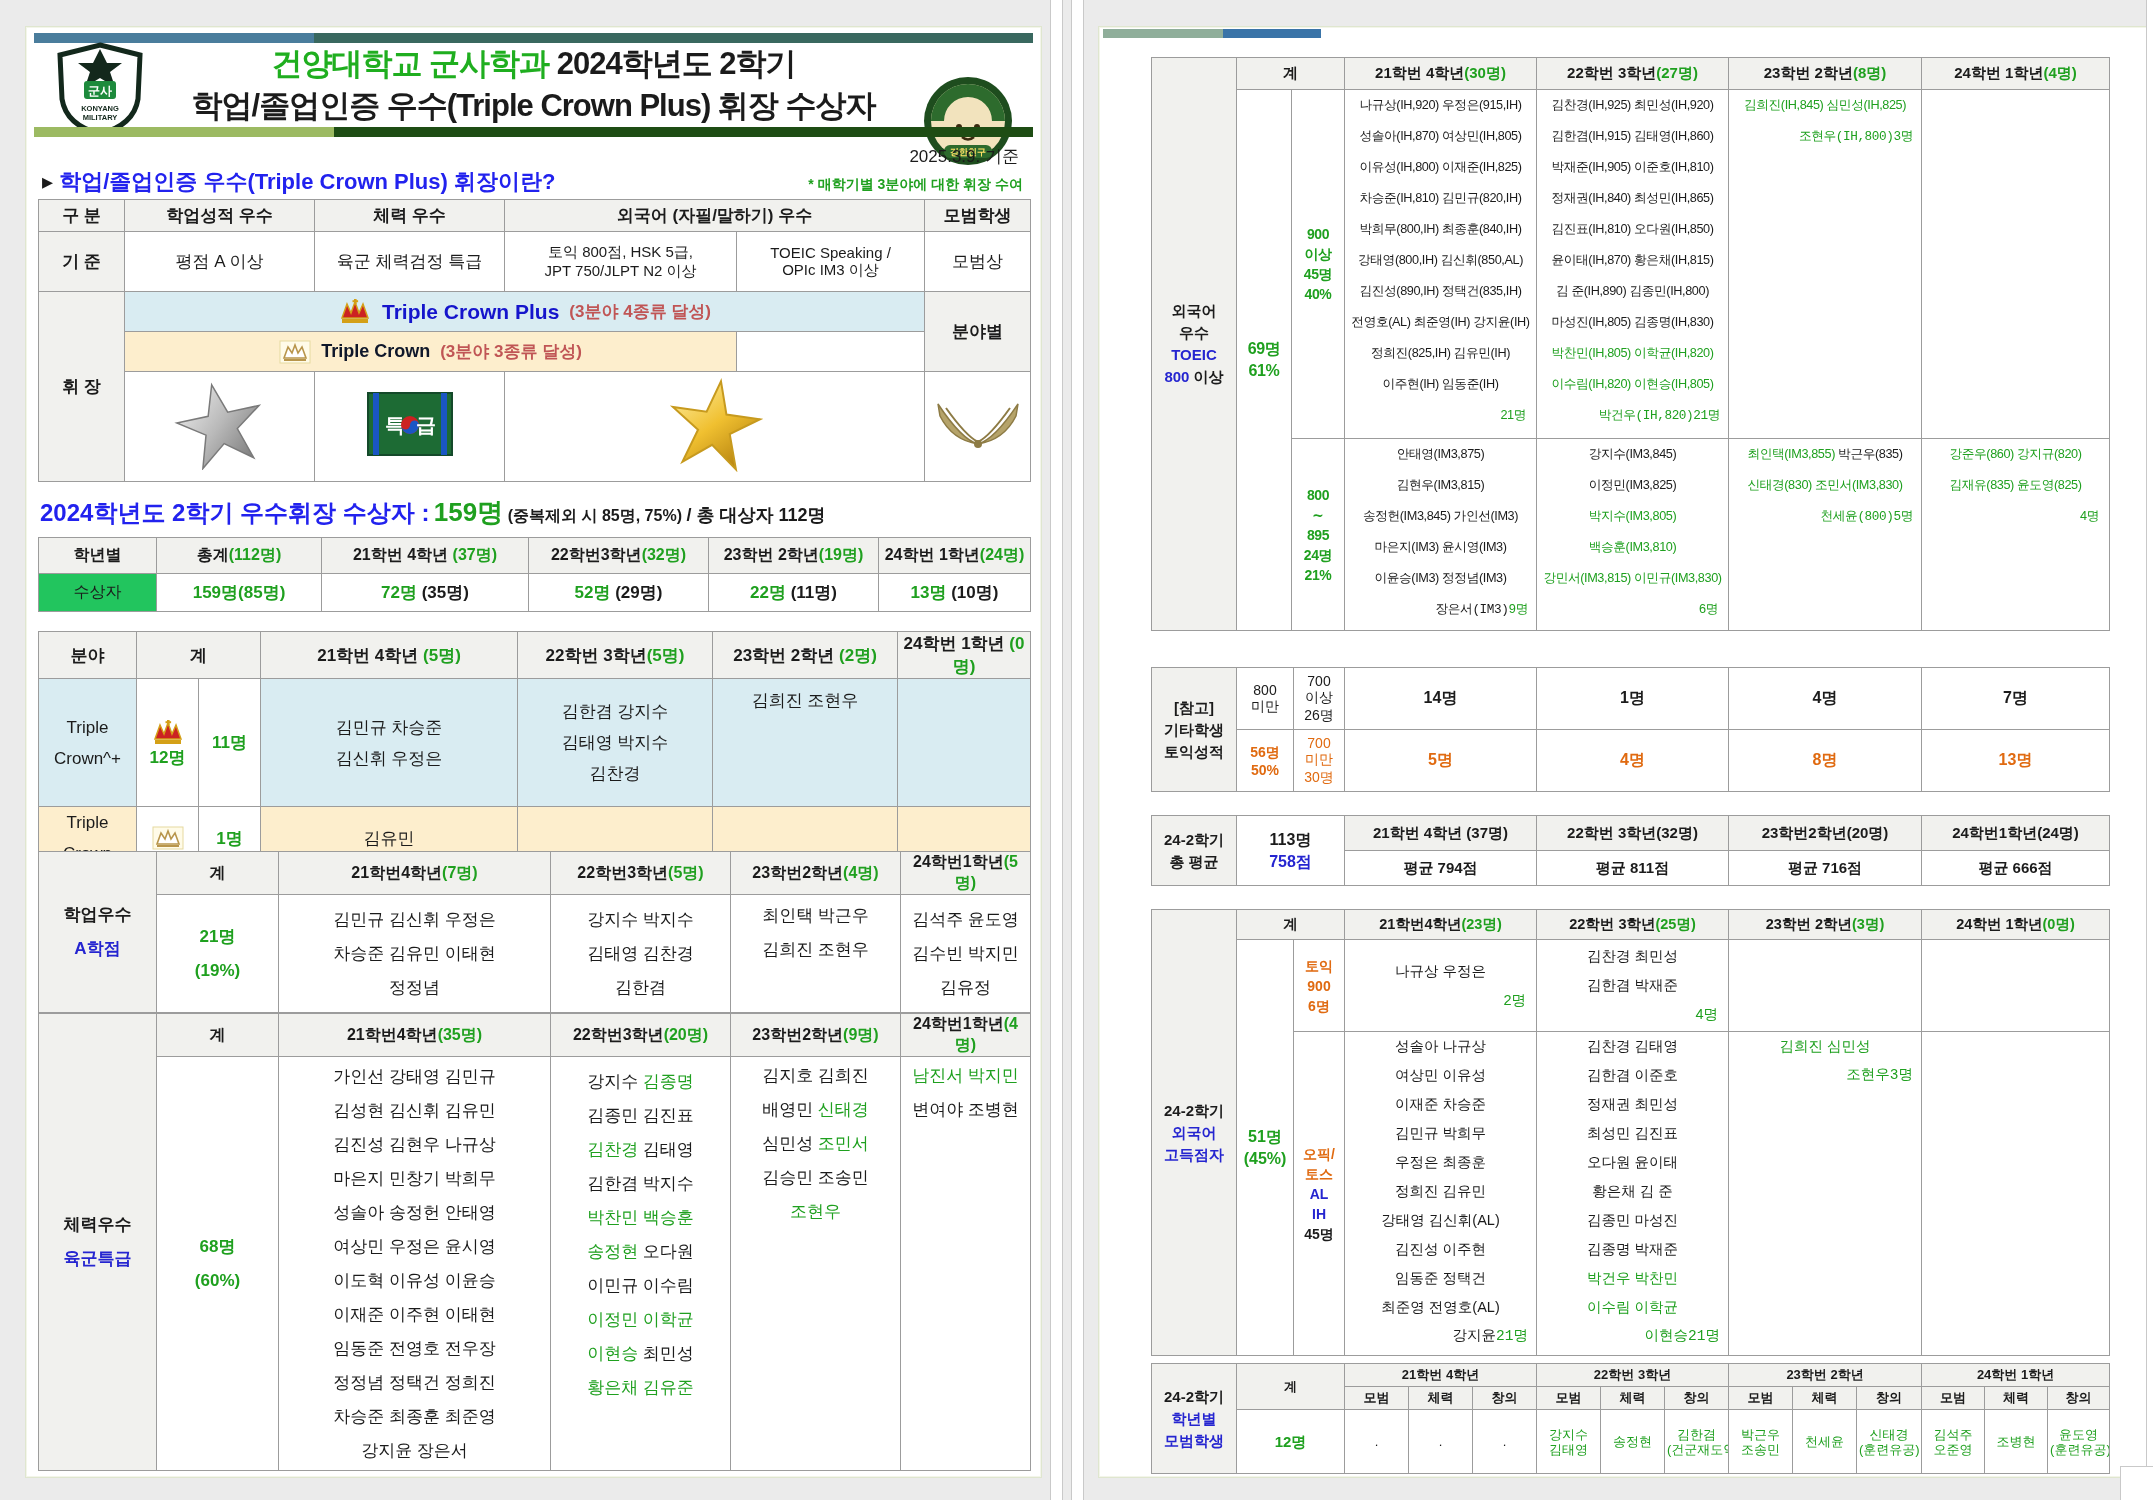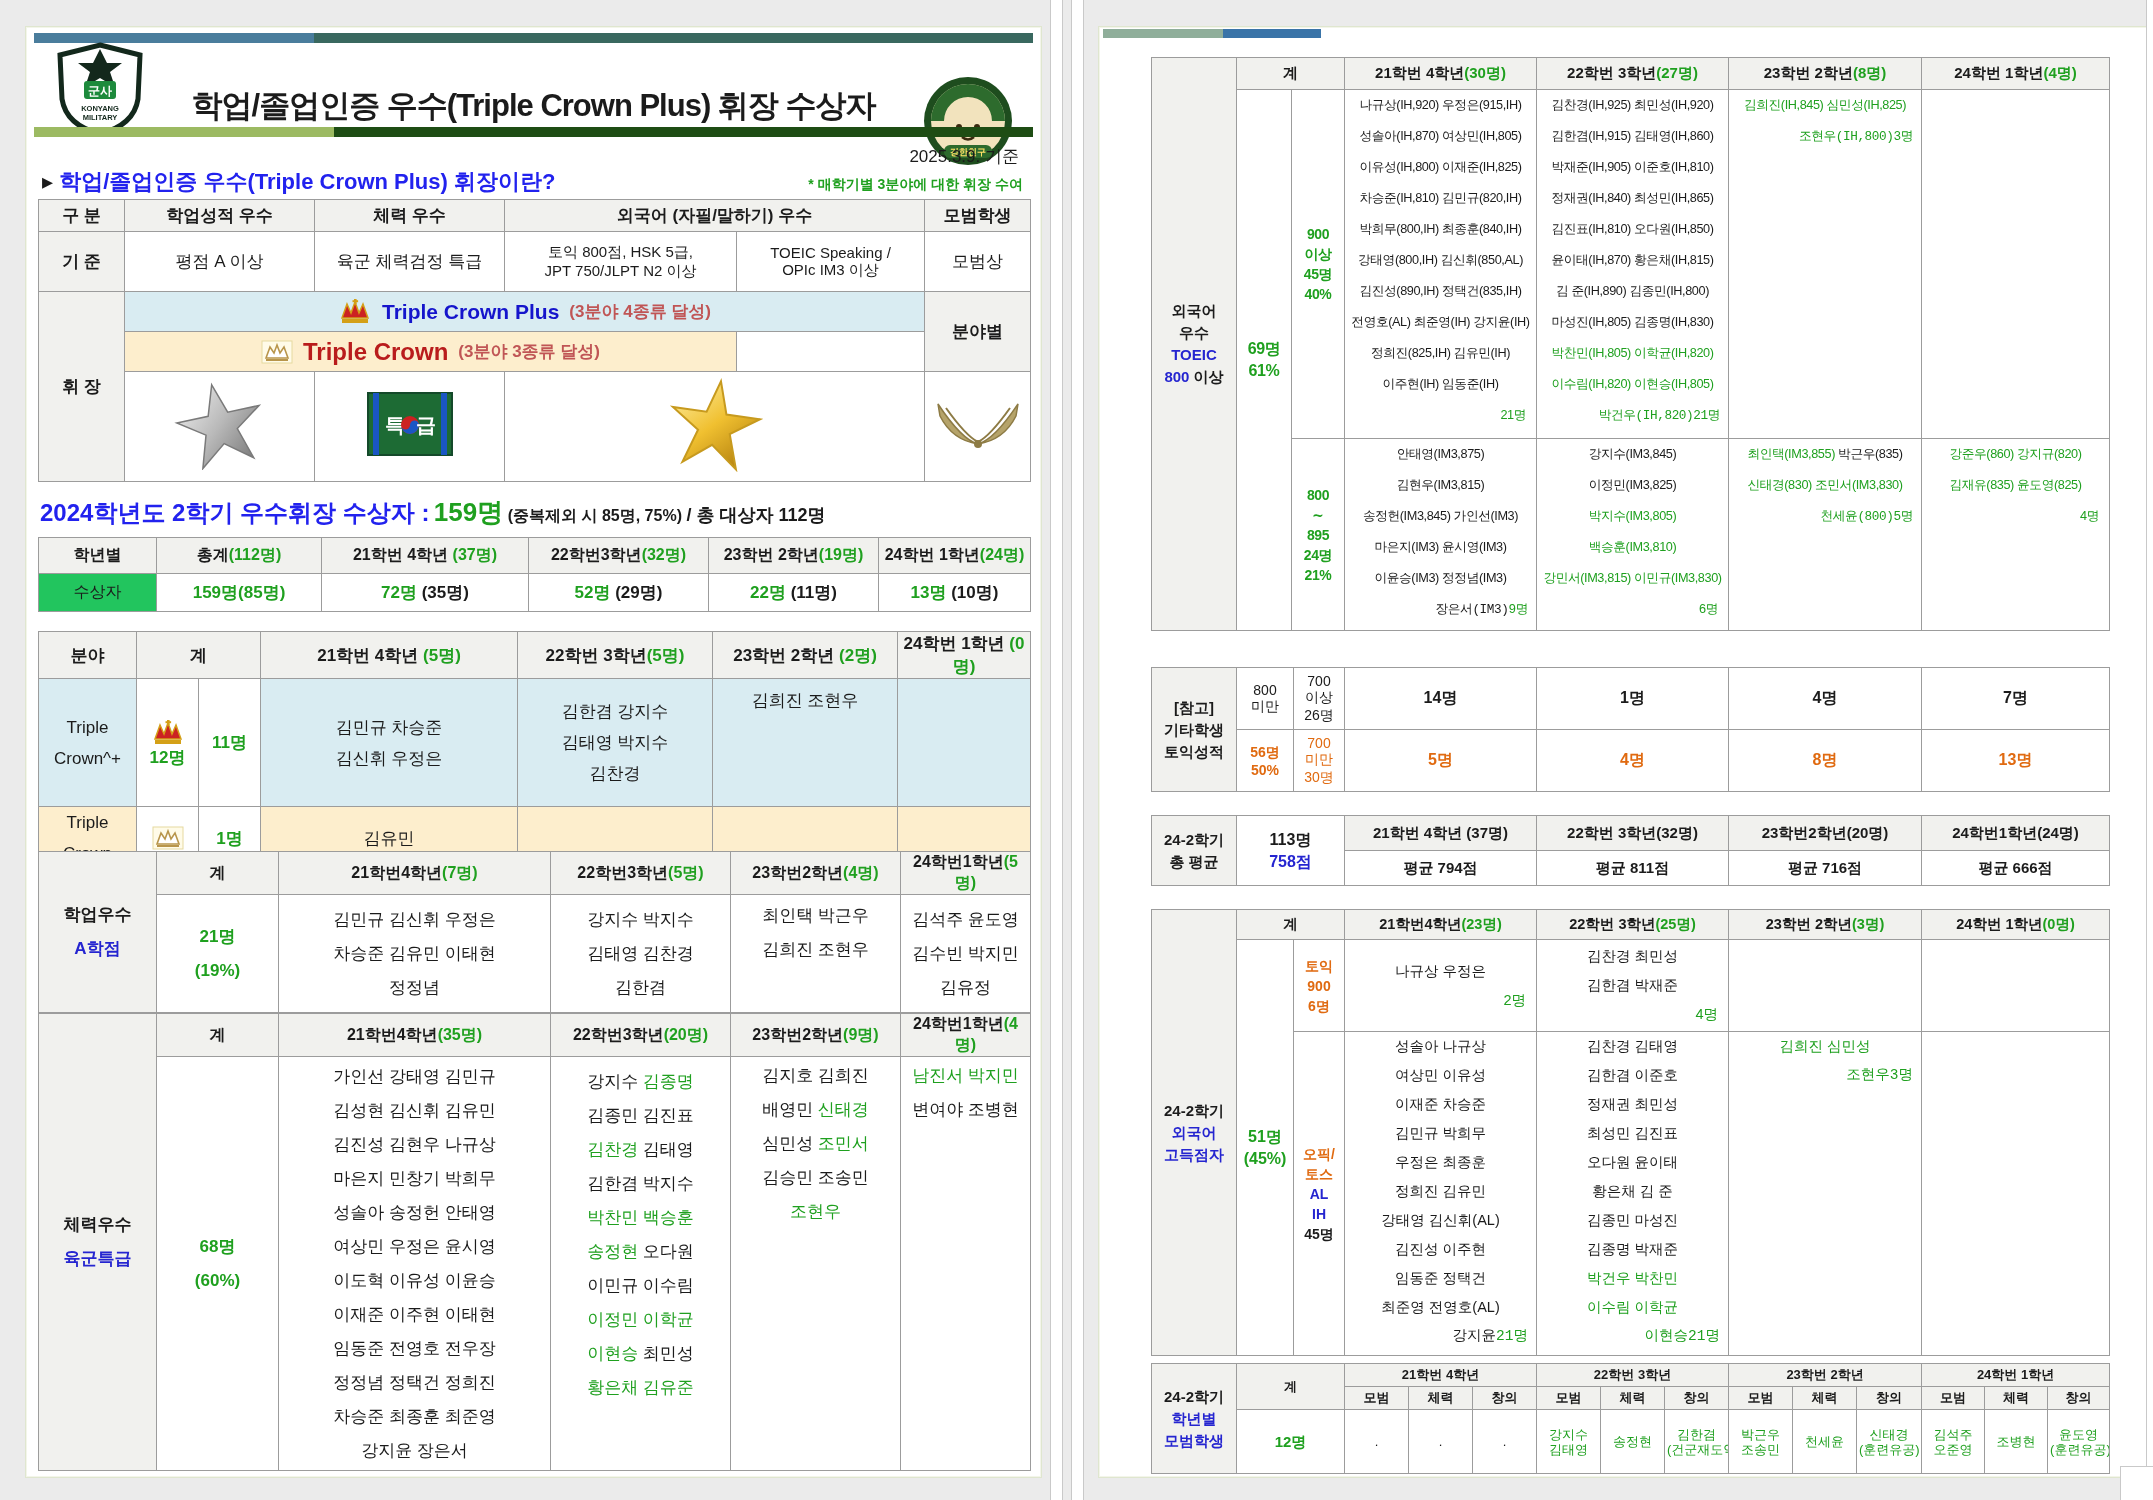--- a/index.html
+++ b/index.html
@@ -18,21 +18,21 @@
   .g{color:#1fa01f;} .b{color:#2525d0;} .o{color:#e06a10;}
   .ln{white-space:nowrap;}
   .split{display:flex;justify-content:flex-end;padding:0 6px;font-family:Liberation Mono, monospace;}
   .rt{text-align:right;padding-right:8px;}
   .cellv{display:flex;flex-direction:column;justify-content:center;height:100%;}
   .bigtitle{position:absolute;width:100%;text-align:center;font-weight:bold;font-size:31px;letter-spacing:-1px;white-space:nowrap;}
   .sect{position:absolute;font-weight:bold;color:#2222ee;font-size:22px;white-space:nowrap;}
   .note{position:absolute;color:#1fa01f;font-size:14px;font-weight:bold;white-space:nowrap;}
   .banner{display:flex;align-items:center;justify-content:center;gap:10px;height:100%;}
   .tcp-t{color:#1515cc;font-weight:bold;font-size:21px;}
-  .tc-t{color:#b91c1c;font-weight:bold;font-size:24px;}
+  .tc-t{color:#0f172a;font-weight:bold;font-size:18px;}
   .ban-n{color:#c05555;font-size:17px;font-weight:bold;}
   .criteria td{font-size:17px;}
   .criteria .std{font-size:15px;}
   .summary td{font-size:16px;}
   .summary .val{font-size:17px;font-weight:bold;}
   .cat td{font-size:17px;}
   .names17 .ln{font-size:17px;line-height:34px;}
   .names17s .ln{font-size:17px;line-height:31px;}
   .toeic td{font-size:12.5px;letter-spacing:-0.4px;}
   .toeic .ln{line-height:31px;font-size:12.7px;}
@@ -63,20 +63,23 @@
 
   <svg width="92" height="96" style="position:absolute;left:28px;top:14px;">
     <path d="M46 4 L86 14 L84 58 Q80 84 46 93 Q12 84 8 58 L6 14 Z" fill="#ffffff" stroke="#13281c" stroke-width="5"></path>
     <path d="M46 8 L39 22 L24 22 L36 31 L31 46 L46 37 L61 46 L56 31 L68 22 L53 22 Z" fill="#13281c"></path>
     <rect x="30" y="40" width="32" height="18" rx="3" fill="#1d8a3c"></rect>
     <text x="46" y="54" text-anchor="middle" font-size="12" fill="#ffffff" font-weight="bold">군사</text>
     <text x="46" y="70" text-anchor="middle" font-size="7.5" fill="#13281c" font-weight="bold">KONYANG</text>
     <text x="46" y="79" text-anchor="middle" font-size="7.5" fill="#13281c" font-weight="bold">MILITARY</text>
   </svg>
 
+  <div class="bigtitle" style="top:16px;">
+    <span class="g" style="color:#1fae1f;">건양대학교 군사학과</span><span> 2024학년도 2학기</span>
+  </div>
   <div class="bigtitle" style="top:58px;">학업/졸업인증 우수(Triple Crown Plus) 휘장 수상자</div>
 
   <svg width="92" height="92" style="position:absolute;left:896px;top:48px;">
     <circle cx="46" cy="46" r="44" fill="#1e4d1e"></circle>
     <circle cx="46" cy="46" r="37" fill="#f2e3bd"></circle>
     <path d="M9 46 A37 37 0 0 1 83 46 L70 46 A24 24 0 0 0 22 46 Z" fill="#2d6b2d"></path>
     <circle cx="37" cy="52" r="3" fill="#3a2a10"></circle>
       <circle cx="55" cy="52" r="3" fill="#3a2a10"></circle>
     <path d="M40 62 Q46 67 52 62" stroke="#3a2a10" stroke-width="2.5" fill="none"></path>
     <rect x="22" y="70" width="48" height="13" rx="6" fill="#2d6b2d"></rect>

